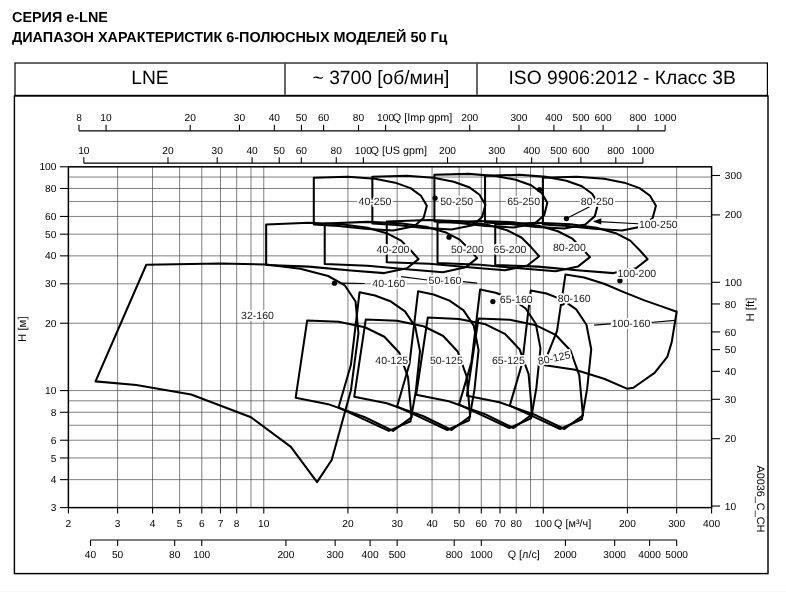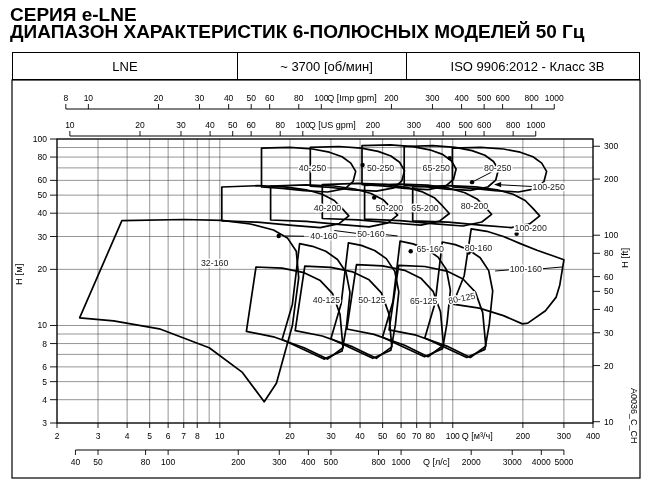--- a/index.html
+++ b/index.html
@@ -1,20 +1,20 @@
 <!DOCTYPE html>
 <html><head>
 <meta charset="utf-8">
 <style>
   html,body{margin:0;padding:0;background:#f4f4f2;}
   #page{position:relative;width:655px;height:493px;background:#ffffff;
         font-family:"Liberation Sans", sans-serif;color:#000;overflow:hidden;}
-  #title{position:absolute;left:10px;top:6px;font-size:19px;font-weight:bold;line-height:17px;white-space:nowrap;}
+  #title{position:absolute;left:10px;top:6px;font-size:12px;font-weight:bold;line-height:17px;white-space:nowrap;}
   #hdr{position:absolute;left:12px;top:52px;width:628px;height:28px;border:1.2px solid #000;
-       box-sizing:border-box;display:flex;font-size:13px;gap:9px;}
+       box-sizing:border-box;display:flex;font-size:16px;}
   #hdr .cell{display:flex;align-items:center;justify-content:center;box-sizing:border-box;height:100%;}
   #hdr .c1{width:225px;border-right:1.2px solid #000;}
   #hdr .c2{width:160px;border-right:1.2px solid #000;}
   #hdr .c3{flex:1;}
   svg{position:absolute;left:0;top:0;}
   text{font-family:"Liberation Sans", sans-serif;}
 </style>
 </head>
 <body>
 

